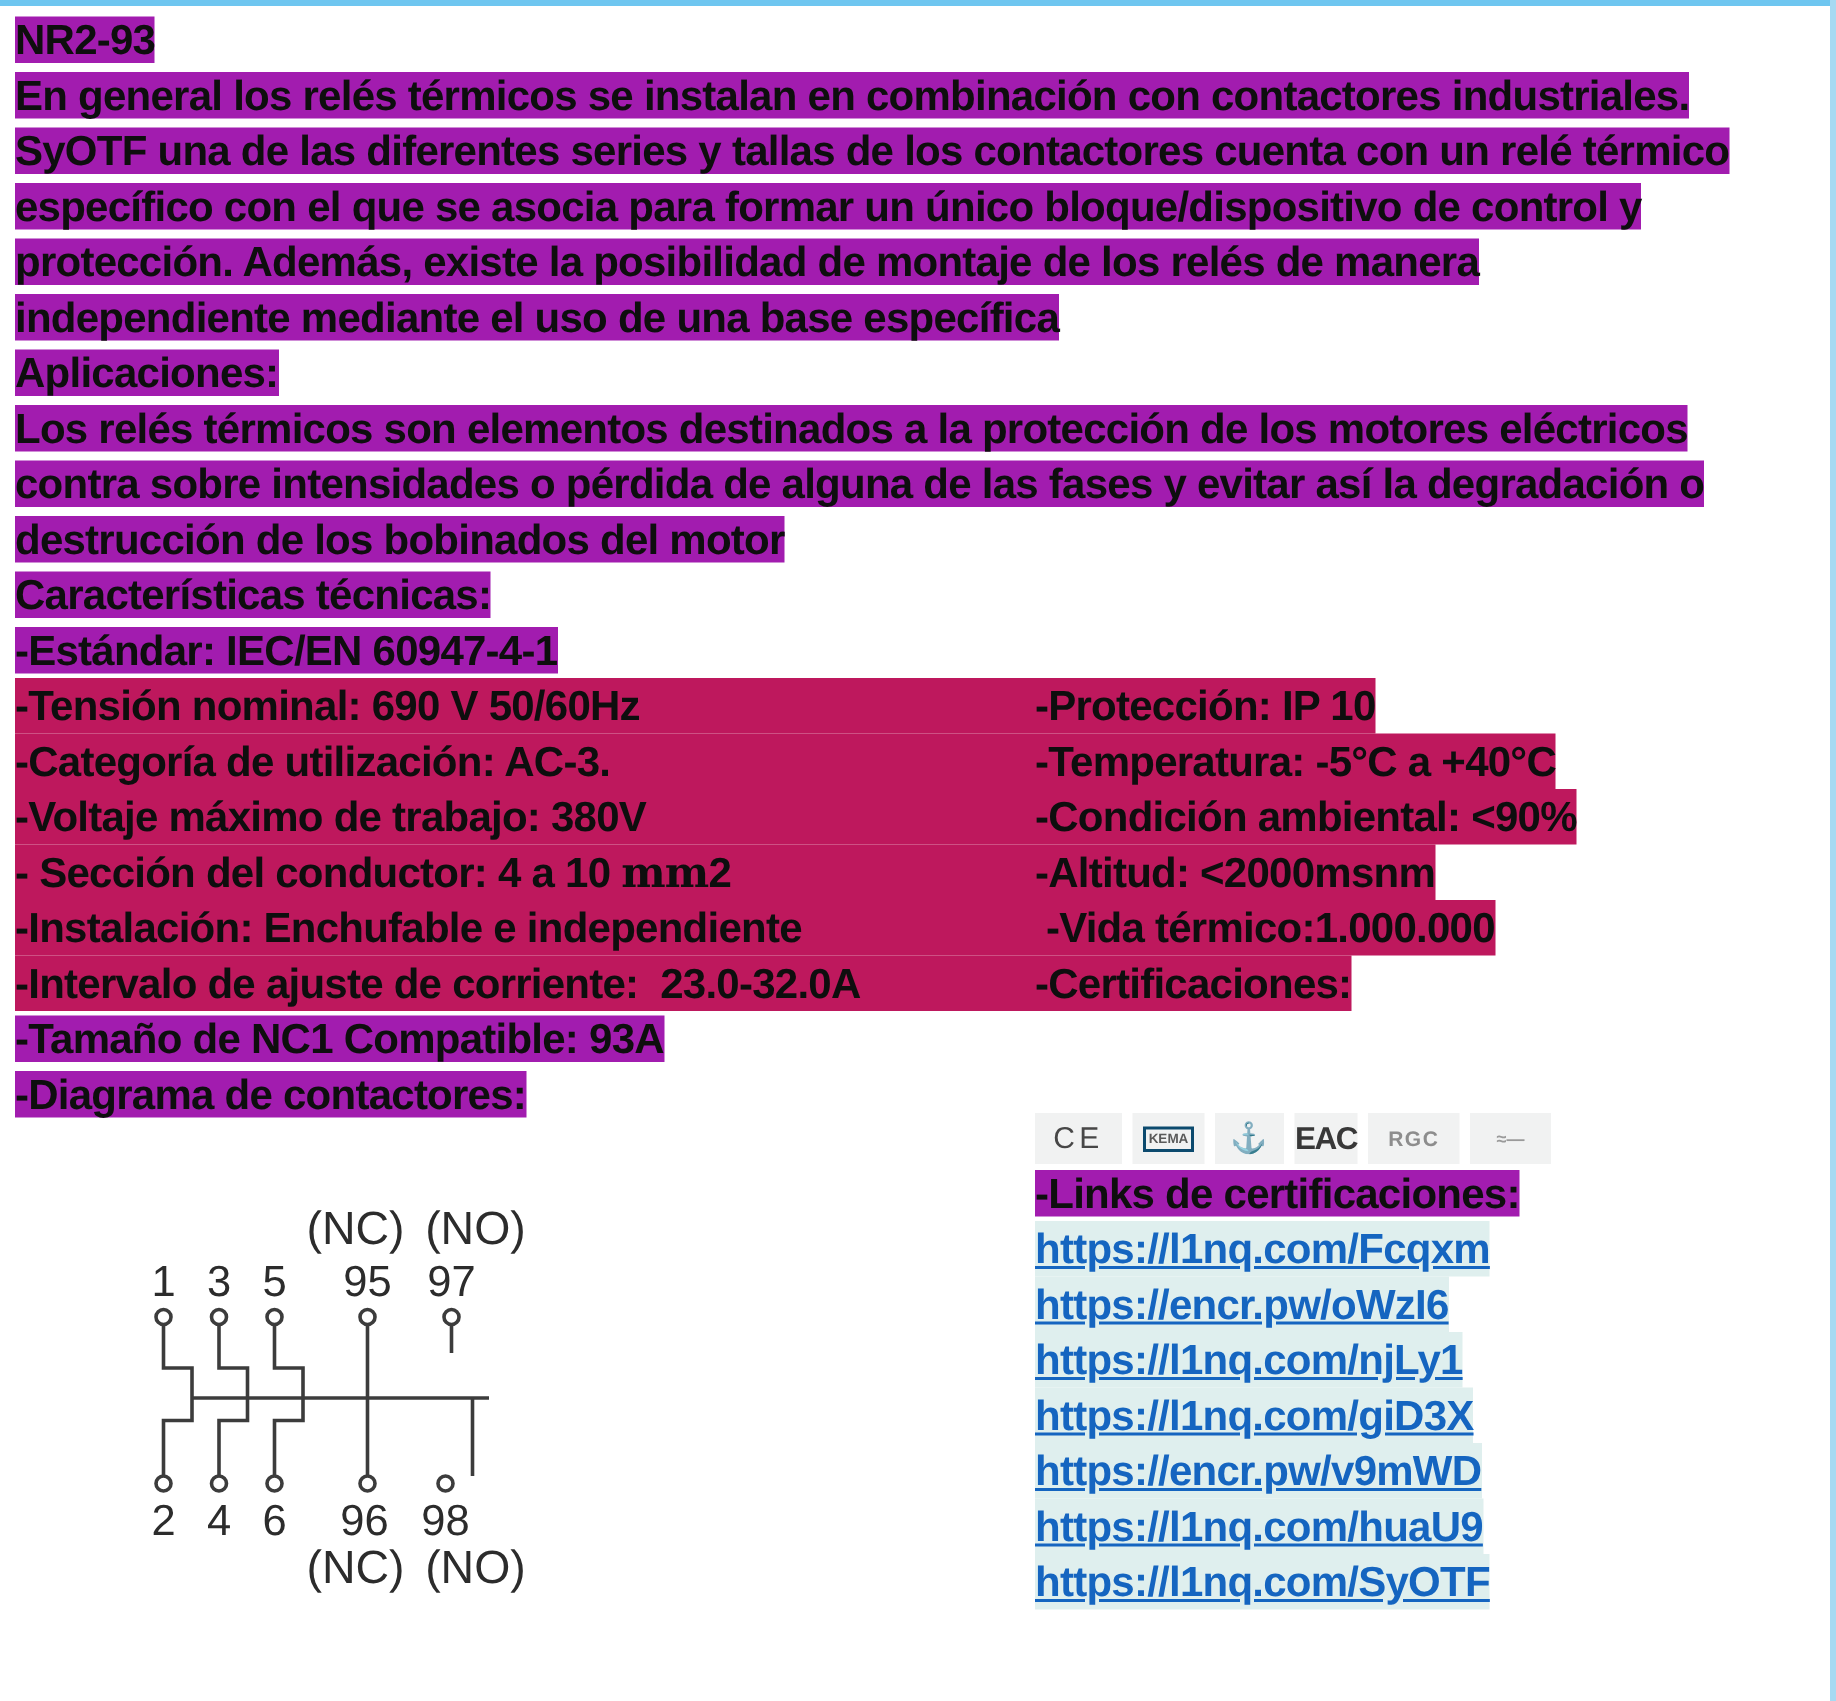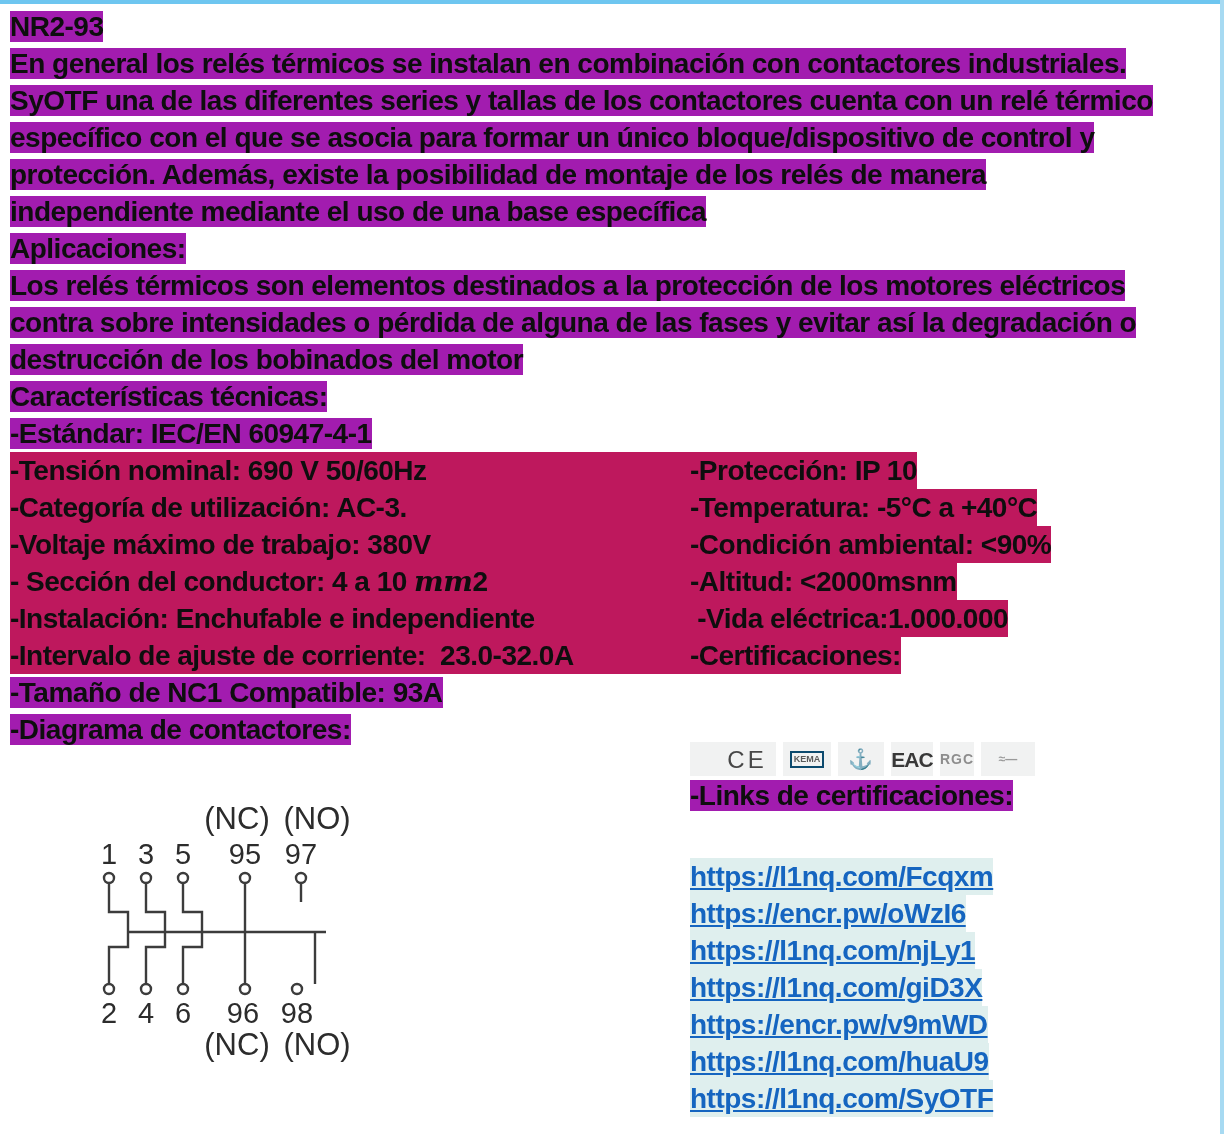--- a/index.html
+++ b/index.html
@@ -7,35 +7,35 @@
     position:relative;width:1224px;height:1134px;overflow:hidden;background:#fff;
     font-family:"Liberation Sans",sans-serif;font-weight:bold;color:#0e0e0e;
   }
   .topbar{position:absolute;top:0;left:0;width:1224px;height:4px;background:#6ec6f0;}
   .rightbar{position:absolute;top:0;right:0;width:4px;height:1134px;background:#a7daf2;}
   .content{position:absolute;top:8px;left:10px;width:1206px;font-size:28px;line-height:37px;letter-spacing:-0.5px;}
   .line{height:37px;white-space:pre;}
   .hl{background:#a21caf;white-space:pre;margin-top:44px;}
   .pair{display:inline-flex;background:#be185d;white-space:pre;}
   .cl{display:inline-block;width:680px;}
-  .math{font-family:"DejaVu Serif",serif;font-style:italic;}
+  .math{font-family:"DejaVu Serif",serif;}
   .split{display:flex;align-items:flex-end;}
   .col-l{width:680px;flex:0 0 680px;}
   .col-r{flex:1;}
   .marks{display:flex;align-items:center;gap:7px;height:36px;margin:3px 0 0 0;}
   .mark{background:#f1f2f2;height:34px;display:flex;align-items:center;justify-content:center;
         color:#555;letter-spacing:0;}
-  .mark-ce{width:58px;font-size:24px;letter-spacing:3px;color:#474747;font-weight:normal;padding-left:28px;}
+  .mark-ce{width:58px;font-size:20px;letter-spacing:3px;color:#474747;font-weight:normal;}
   .mark-kema{width:48px;}
   .mark-kema span{border:2px solid #0c4a6e;font-size:9px;line-height:11px;padding:1px 2px;color:#5a5a5a;}
   .mark-anchor{width:46px;font-size:20px;color:#4a4a4a;}
   .mark-eac{width:42px;font-size:21px;color:#383838;letter-spacing:-1px;}
-  .mark-rgc{width:34px;font-size:14px;color:#8d8d8d;letter-spacing:1px;}
+  .mark-rgc{width:61px;font-size:14px;color:#8d8d8d;letter-spacing:1px;}
   .mark-listed{width:54px;font-size:12px;color:#9a9a9a;}
-  .link-line a{display:inline-block;color:#1565c0;background:#dfefee;text-decoration:underline;white-space:pre;margin-top:44px;}
+  .link-line a{display:inline-block;color:#1565c0;background:#dfefee;text-decoration:underline;white-space:pre;}
   .diagram{display:block;margin:53px 0 0 75px;}
   .diagram text{font-family:"Liberation Sans",sans-serif;fill:#2c2c2c;font-weight:normal;letter-spacing:0;}
   .dn{font-size:29px;}
   .dl{font-size:31px;}
   .diagram path,.diagram line{stroke:#3c3c3c;stroke-width:2.4;fill:none;}
   .diagram circle{stroke:#3c3c3c;stroke-width:2.4;fill:#ffffff;}
 </style>
 </head>
 <body>
 
@@ -58,21 +58,21 @@
     <div class="line"><span class="hl">contra sobre intensidades o pérdida de alguna de las fases y evitar así la degradación o</span></div>
     <div class="line"><span class="hl">destrucción de los bobinados del motor</span></div>
 
     <div class="line"><span class="hl">Características técnicas:</span></div>
     <div class="line"><span class="hl">-Estándar: IEC/EN 60947-4-1</span></div>
 
     <div class="line"><span class="pair"><span class="cl">-Tensión nominal: 690 V 50/60Hz</span><span>-Protección: IP 10</span></span></div>
     <div class="line"><span class="pair"><span class="cl">-Categoría de utilización: AC-3.</span><span>-Temperatura: -5°C a +40°C</span></span></div>
     <div class="line"><span class="pair"><span class="cl">-Voltaje máximo de trabajo: 380V</span><span>-Condición ambiental: &lt;90%</span></span></div>
     <div class="line"><span class="pair"><span class="cl"><span>- Sección del conductor: 4 a 10 </span><span class="math">mm</span><span>2</span></span><span>-Altitud: &lt;2000msnm</span></span></div>
-    <div class="line"><span class="pair"><span class="cl">-Instalación: Enchufable e independiente</span><span> -Vida eléctrica:1.000.000</span></span></div>
+    <div class="line"><span class="pair"><span class="cl">-Instalación: Enchufable e independiente</span><span> -Vida térmico:1.000.000</span></span></div>
     <div class="line"><span class="pair"><span class="cl">-Intervalo de ajuste de corriente:  23.0-32.0A</span><span>-Certificaciones:</span></span></div>
 
     <div class="split">
       <div class="col-l">
         <div class="line"><span class="hl">-Tamaño de NC1 Compatible: 93A</span></div>
         <div class="line"><span class="hl">-Diagrama de contactores:</span></div>
 
         <svg class="diagram" width="280" height="272" viewBox="85 840 280 272" xmlns="http://www.w3.org/2000/svg">
           <text class="dl" x="237" y="868" text-anchor="middle">(NC)</text>
           <text class="dl" x="317" y="868" text-anchor="middle">(NO)</text>

